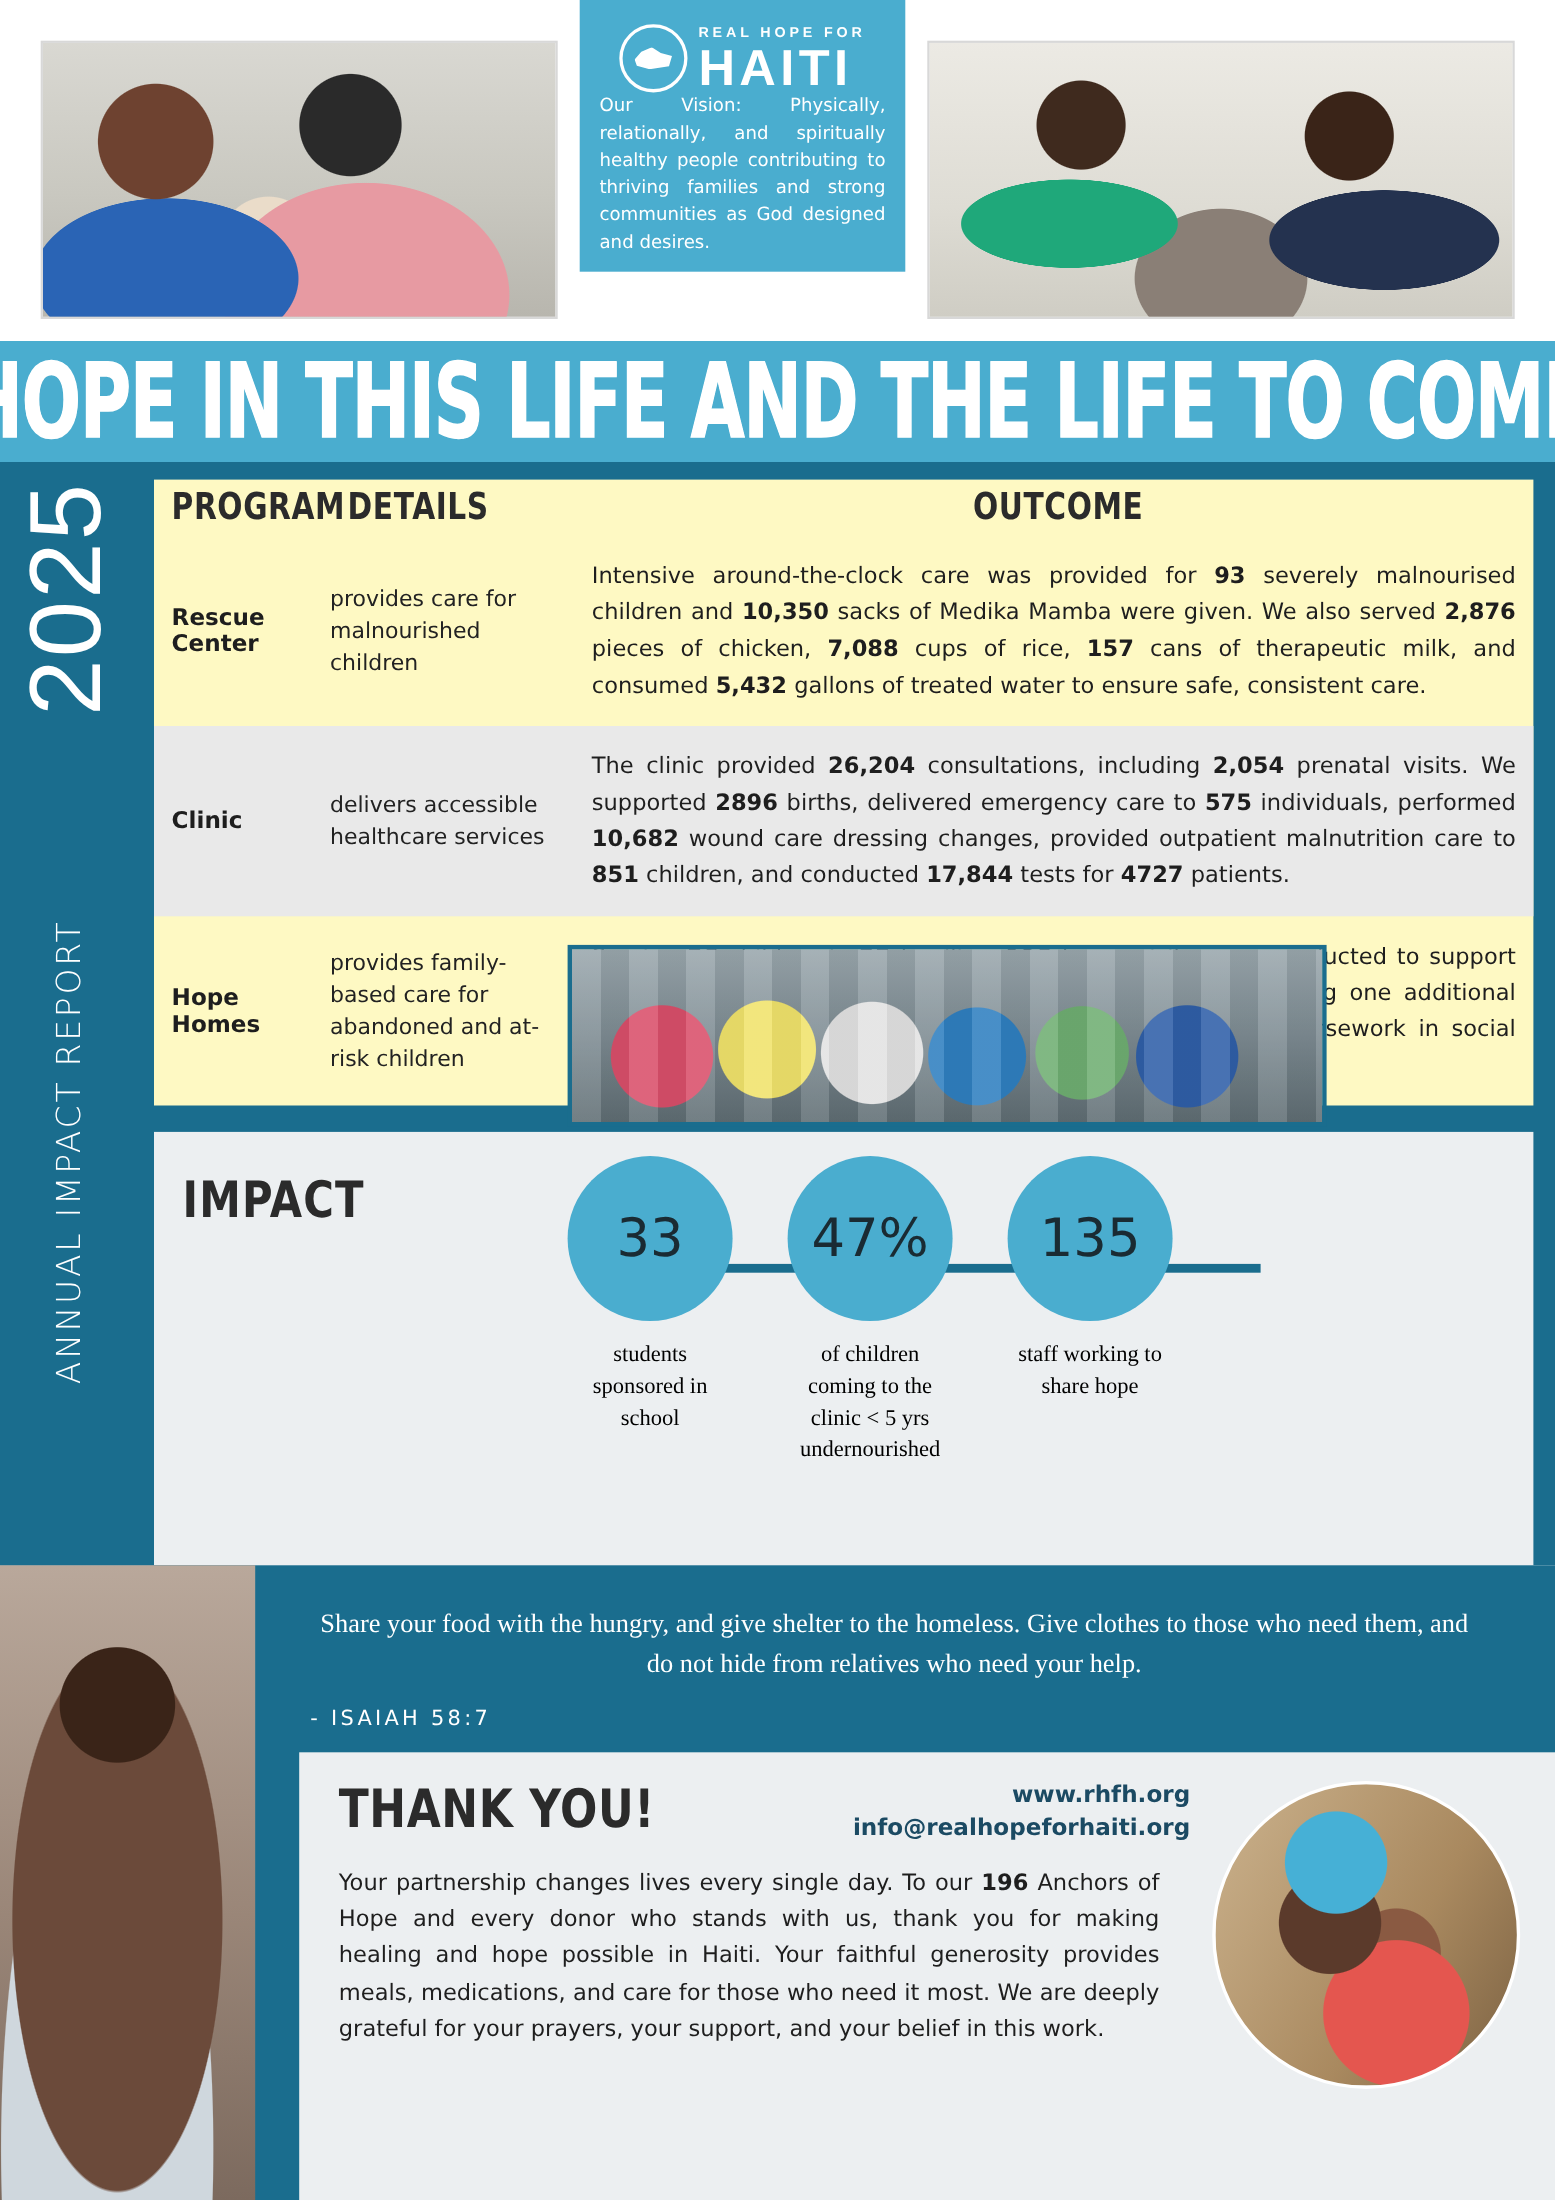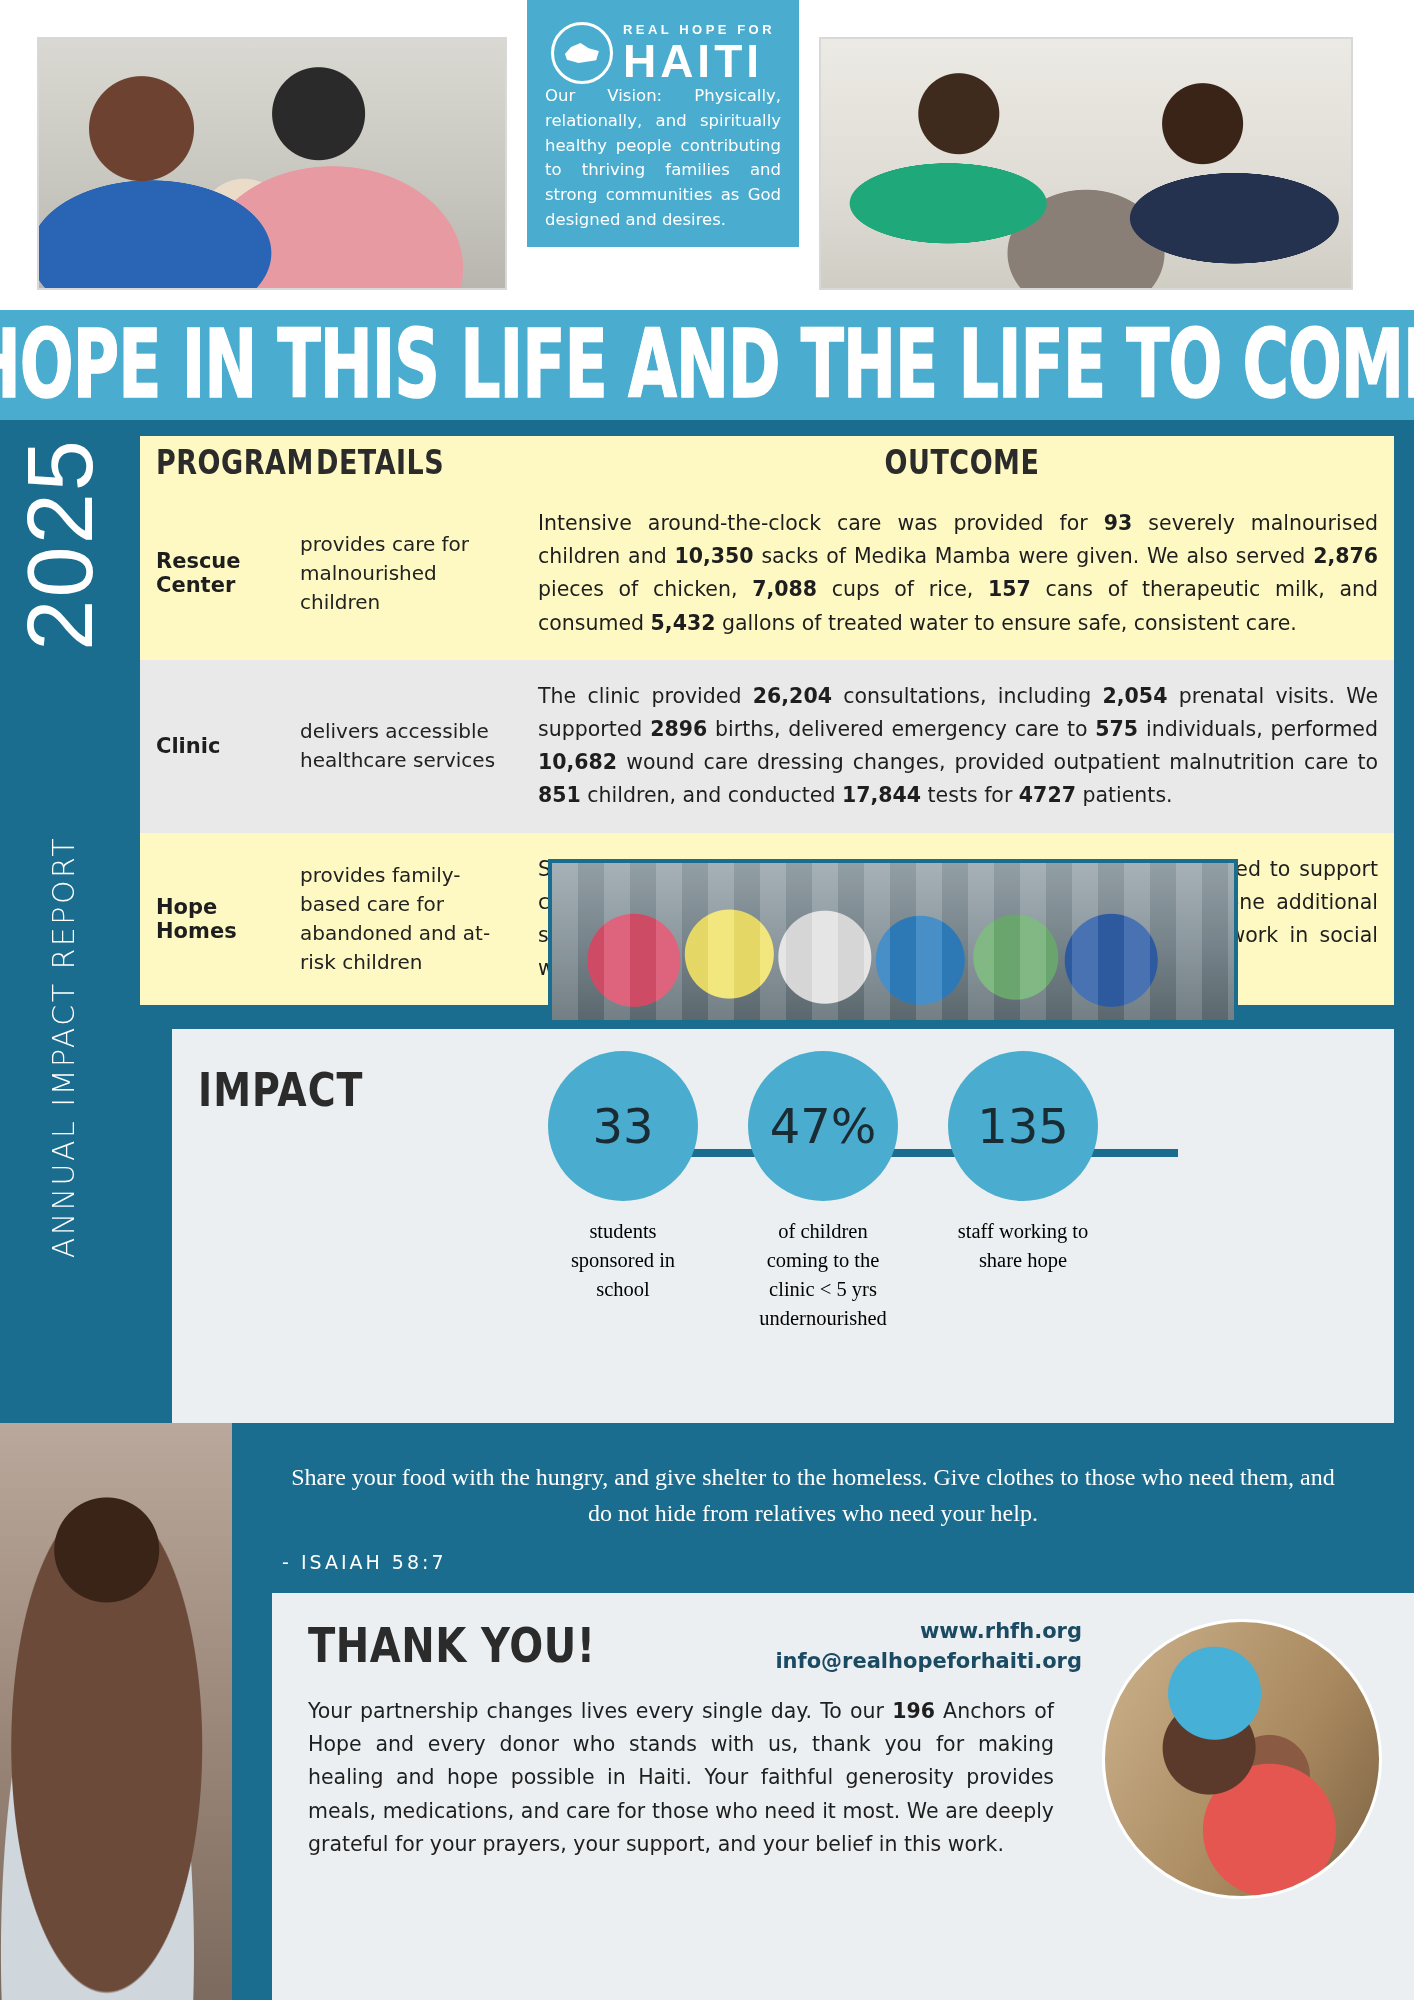--- a/index.html
+++ b/index.html
@@ -70,21 +70,21 @@
   .ph-circle {
     background:
       radial-gradient(circle at 40% 26%, #46b0d6 0 46px, transparent 47px),
       radial-gradient(circle at 38% 46%, #5b3a2b 0 46px, transparent 47px),
       radial-gradient(circle at 60% 76%, #e4564f 0 66px, transparent 67px),
       radial-gradient(circle at 60% 56%, #8a5a42 0 40px, transparent 41px),
       linear-gradient(120deg, #cbb28d 0%, #a9895f 60%, #7c6243 100%);
   }
 
   .logo-box {
-    width: 272px; height: 247px;
+    width: 296px; height: 247px;
     background: #4aadcf;
     color: #fff;
     padding: 16px 18px 4px 18px;
     display: flex; flex-direction: column; align-items: center;
   }
   .logo-row { display: flex; align-items: center; gap: 10px; margin-top: 6px; }
   .logo-mark {
     width: 62px; height: 62px; border-radius: 50%;
     border: 3px solid #fff; position: relative; flex: 0 0 auto;
     display: flex; align-items: center; justify-content: center;
@@ -178,21 +178,21 @@
   .c-out {
     flex: 1; padding: 20px 16px 20px 8px;
     font-size: 20.5px; line-height: 1.62; color: #1e1e1e;
     text-align: justify;
     font-family: "DejaVu Sans", sans-serif;
   }
   .c-out b { font-weight: bold; }
 
   
   .impact-panel {
-    background: #eceff1; margin-top: 24px; height: 500px; position: relative; margin-left: 32px;
+    background: #eceff1; margin-top: 24px; height: 500px; position: relative;
   }
   .impact-left { padding: 44px 0 0 26px; width: 360px; }
   .impact-h {
     font-family: "DejaVu Sans", sans-serif; font-weight: bold;
     font-size: 38px; color: #2b2b2b; letter-spacing: 1px;
     transform: scaleY(1.2); transform-origin: left bottom;
     margin-bottom: 26px;
   }
   .stat-num {
     font-size: 42px; color: #1e1e1e; font-weight: 400; line-height: 1.08;

